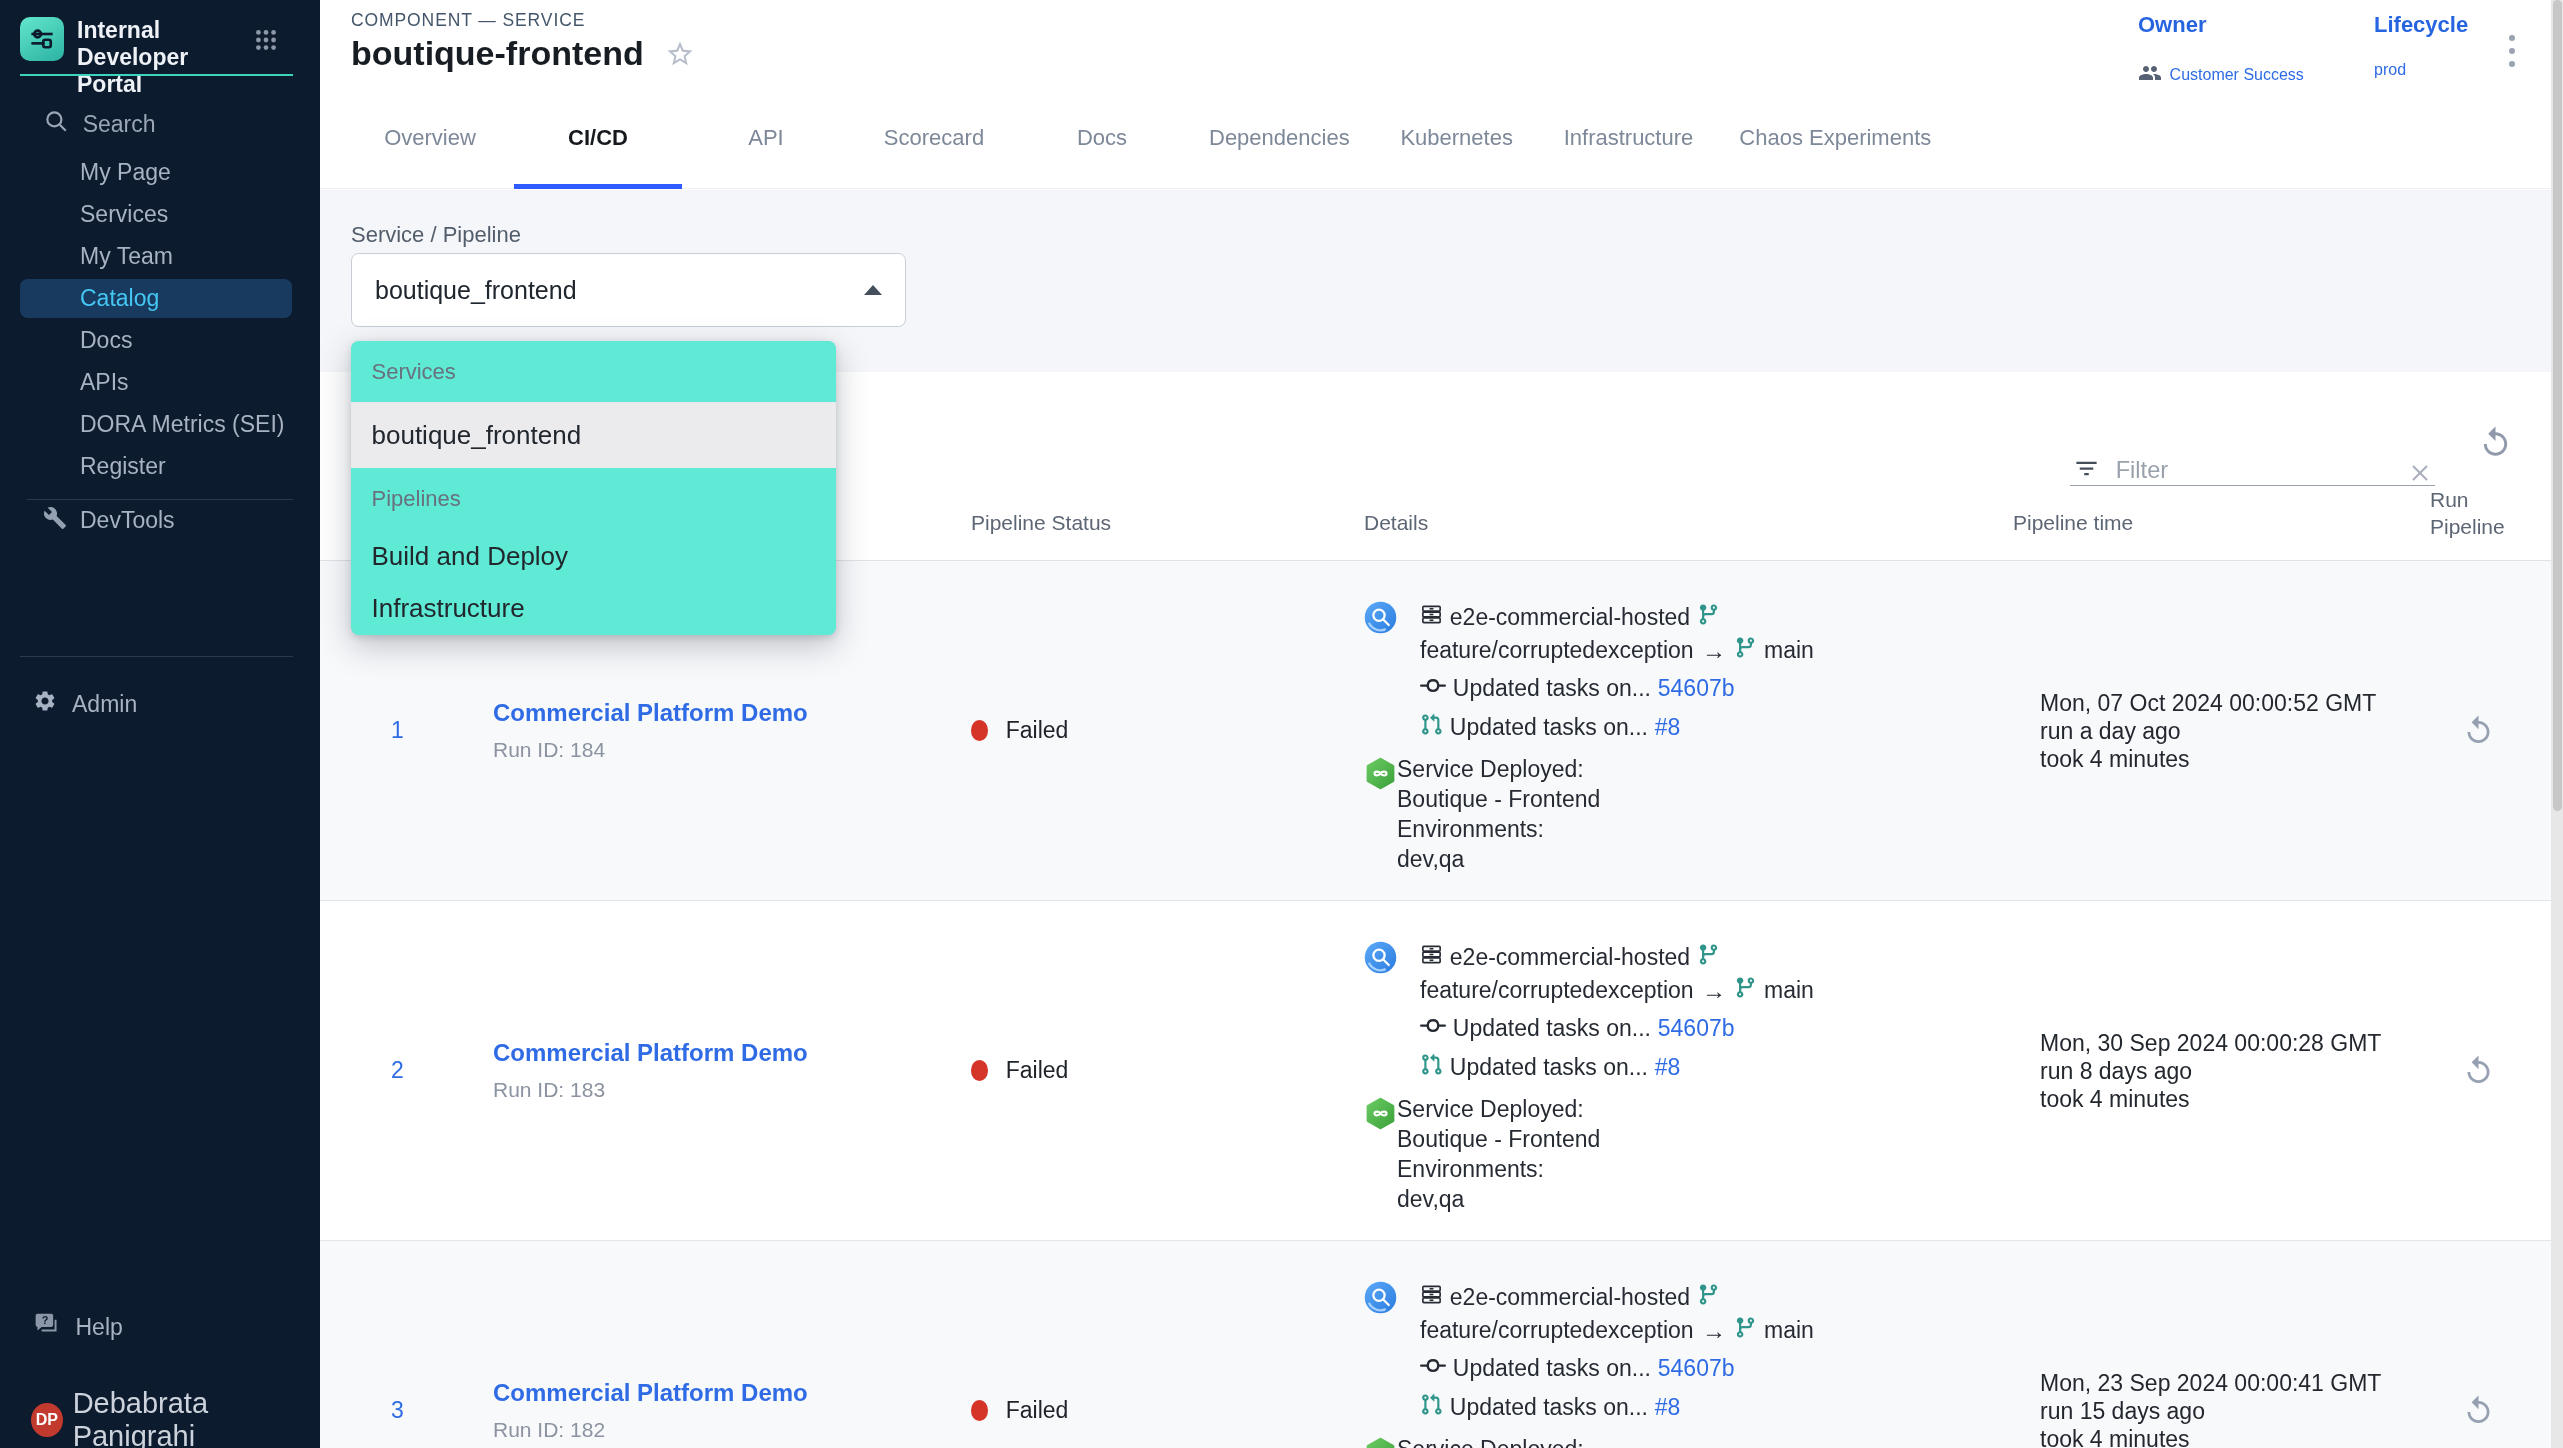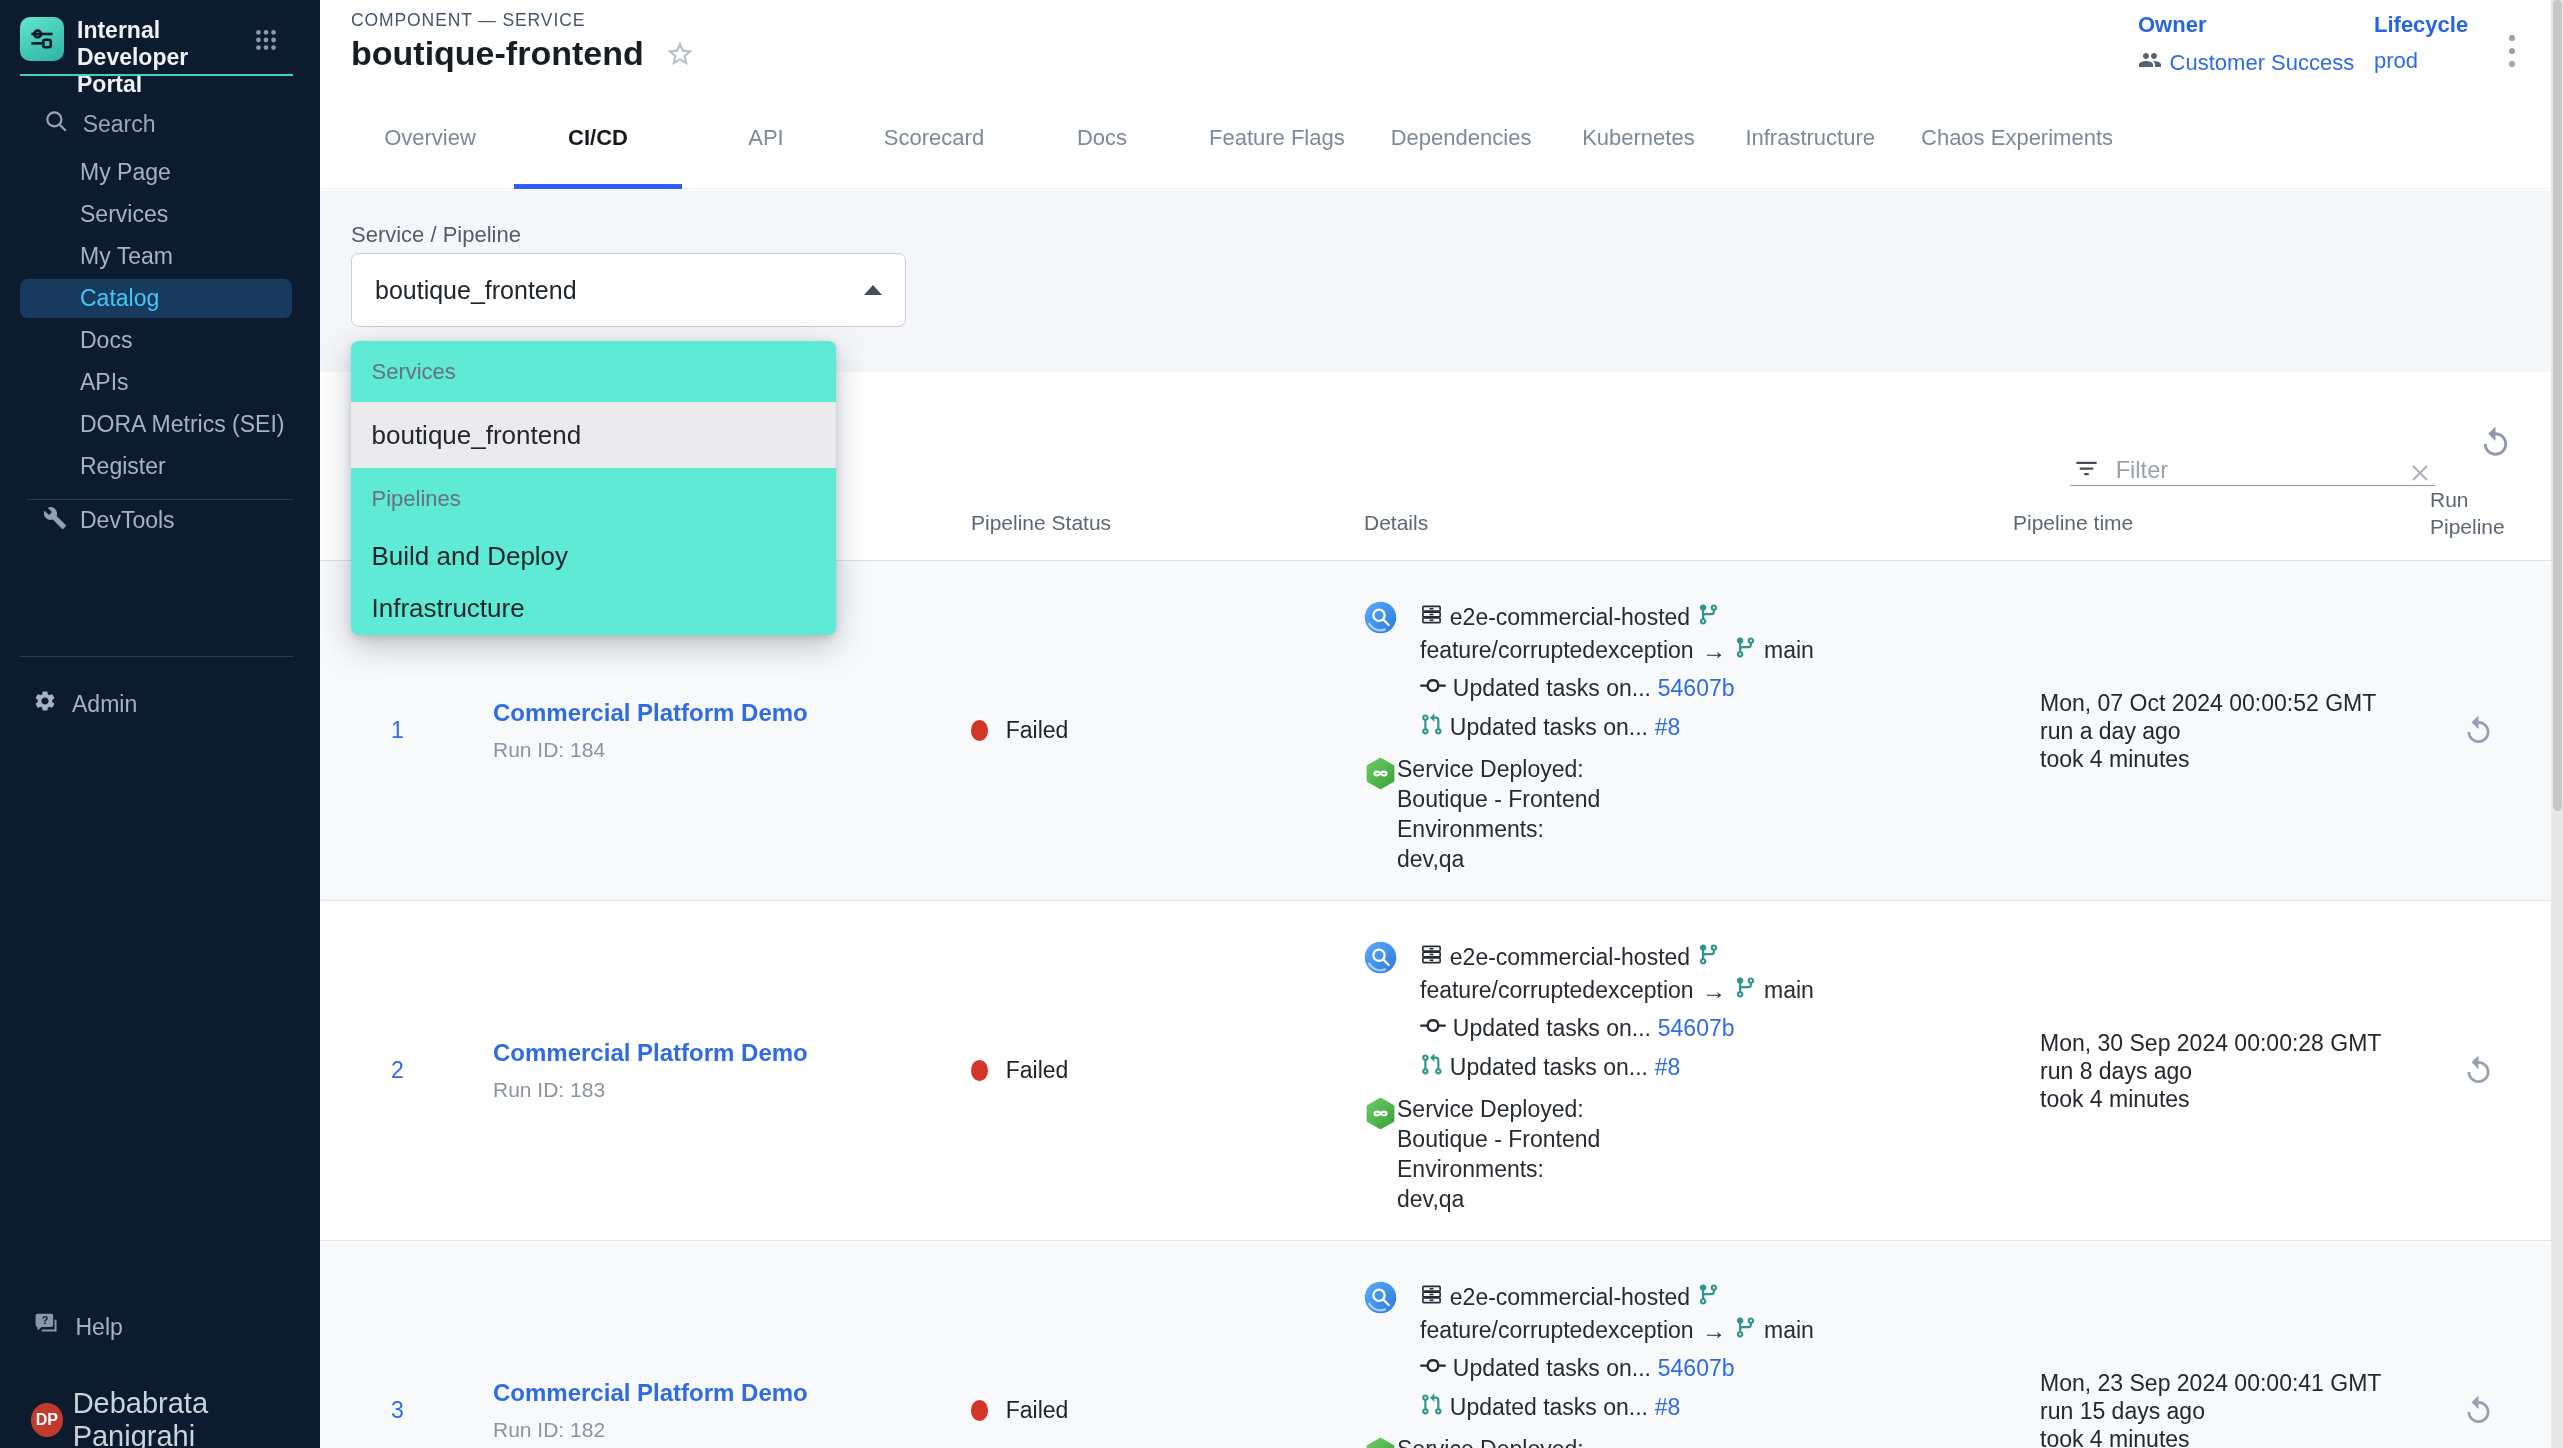--- a/index.html
+++ b/index.html
@@ -37,21 +37,21 @@
   .scrollbar .thumb { position:absolute; top:0; left:1.5px; width:9px; height:56%; background:#c7c7c7; border-radius:4.6px; }
 
   .breadcrumb { position:absolute; left:31px; top:10px; font-size:17.5px; font-weight:500; letter-spacing:0.9px; color:#44566b; }
   .title-row { position:absolute; left:31px; top:34px; display:flex; align-items:center; gap:21px; }
   .page-title { font-size:34px; font-weight:700; color:#181d23; }
   .star-btn { background:none; border:none; padding:0; cursor:pointer; line-height:0; }
 
   .meta-owner { position:absolute; left:1818px; top:12px; }
   .meta-lifecycle { position:absolute; left:2054px; top:12px; }
   .meta-label { font-size:22px; font-weight:700; color:#2765e0; }
-  .meta-value-row { margin-top:10px; display:flex; align-items:center; gap:7.6px; font-size:22px; color:#2e6be4; }
+  .meta-value-row { margin-top:23px; display:flex; align-items:center; gap:7.6px; font-size:16px; color:#2e6be4; }
   .kebab { position:absolute; left:2186px; top:32px; background:none; border:none; padding:3px; cursor:pointer; display:flex; flex-direction:column; gap:6.8px; }
   .kebab i { width:6px; height:6px; border-radius:50%; background:#9aa3af; }
   .header-border { position:absolute; top:88px; left:0; right:0; height:0.8px; background:#e7e9ed; }
 
   .tabbar { position:absolute; top:88px; left:0; right:0; height:101px; background:#fff; border-bottom:0.8px solid #eef0f3; display:flex; padding-left:26px; }
   .tab { position:relative; min-width:168px; padding:0 23px; display:flex; align-items:center; justify-content:center; font-size:22px; color:#7d8898; cursor:pointer; white-space:nowrap; }
   .tab.active { color:#15181d; font-weight:700; }
   .tab.active::after { content:""; position:absolute; left:0; right:0; bottom:-0.8px; height:5.3px; background:#2f5cff; }
 
   .content { position:absolute; top:190px; left:0; right:0; bottom:0; background:#f5f6f9; }
@@ -260,21 +260,20 @@
         <i></i>
       </button>
     <div class="header-border"></div>
 
     <div class="tabbar">
       <div class="tab">Overview</div>
       <div class="tab active">CI/CD</div>
       <div class="tab">API</div>
       <div class="tab">Scorecard</div>
       <div class="tab">Docs</div>
-      <div class="tab">Feature Flags</div>
       <div class="tab">Dependencies</div>
       <div class="tab">Kubernetes</div>
       <div class="tab">Infrastructure</div>
       <div class="tab">Chaos Experiments</div>
     </div>
 
     <div class="content">
 
       <div class="svc-label">Service / Pipeline</div>
       <div class="select-box">

